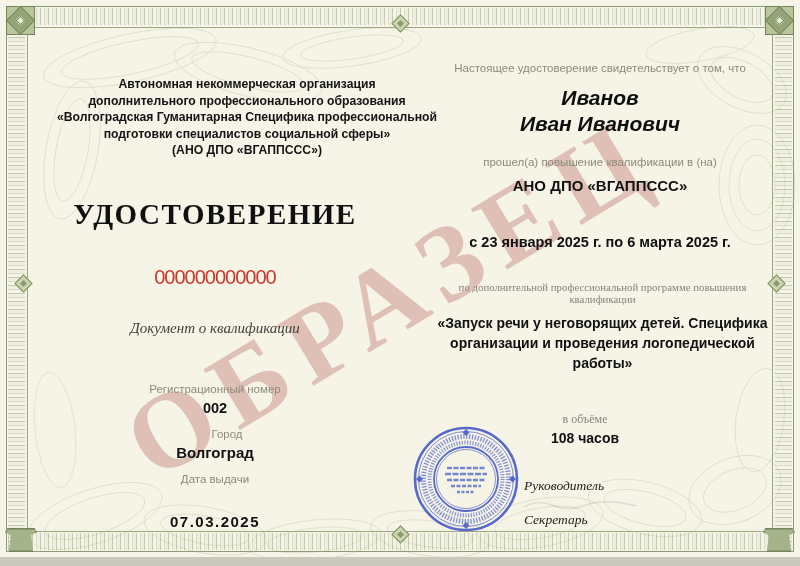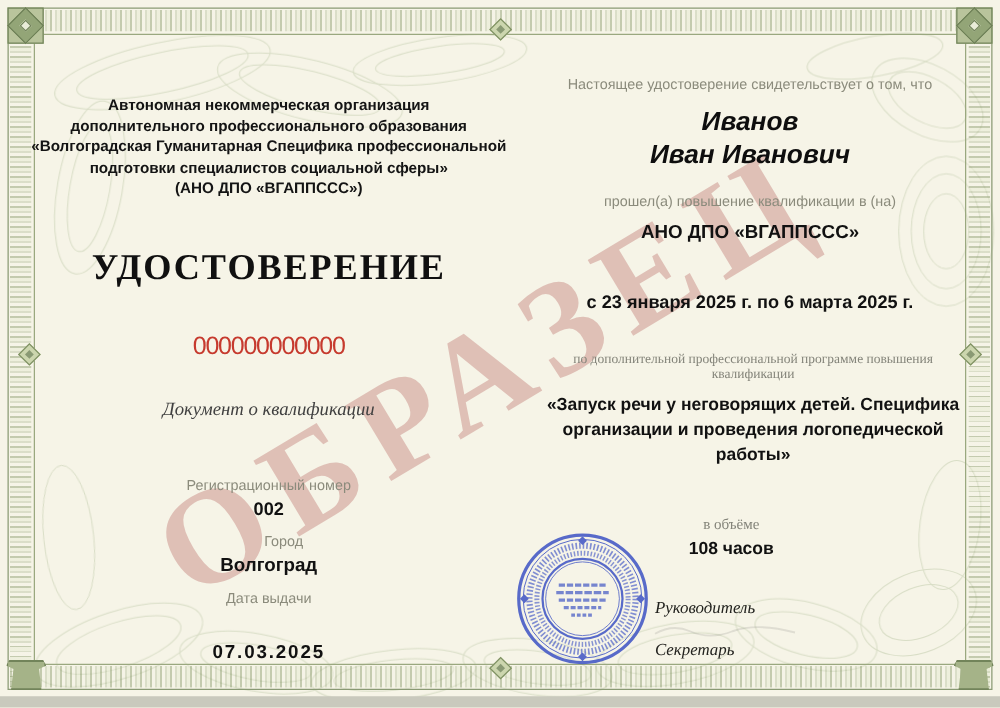--- a/index.html
+++ b/index.html
@@ -124,21 +124,21 @@
   <div class="pedestal br"></div>
   <div class="mid-diamond top"></div>
   <div class="mid-diamond bottom"></div>
   <div class="mid-diamond left"></div>
   <div class="mid-diamond right"></div>
 
   <div class="watermark">ОБРАЗЕЦ</div>
 
   <div class="content">
 
-    <div class="abs lcol ctr" style="top:76px;">
+    <div class="abs lcol ctr" style="top:76px;padding-left:32px;">
       <div class="org-line">Автономная некоммерческая организация</div>
       <div class="org-line">дополнительного профессионального образования</div>
       <div class="org-line">«Волгоградская Гуманитарная Специфика профессиональной</div>
       <div class="org-line">подготовки специалистов социальной сферы»</div>
       <div class="org-line">(АНО ДПО «ВГАППССС»)</div>
     </div>
 
     <div class="abs lcol ctr title" style="top:198px;">УДОСТОВЕРЕНИЕ</div>
     <div class="abs lcol ctr serial" style="top:266px;">000000000000</div>
     <div class="abs lcol ctr dockind" style="top:320px;">Документ о квалификации</div>

